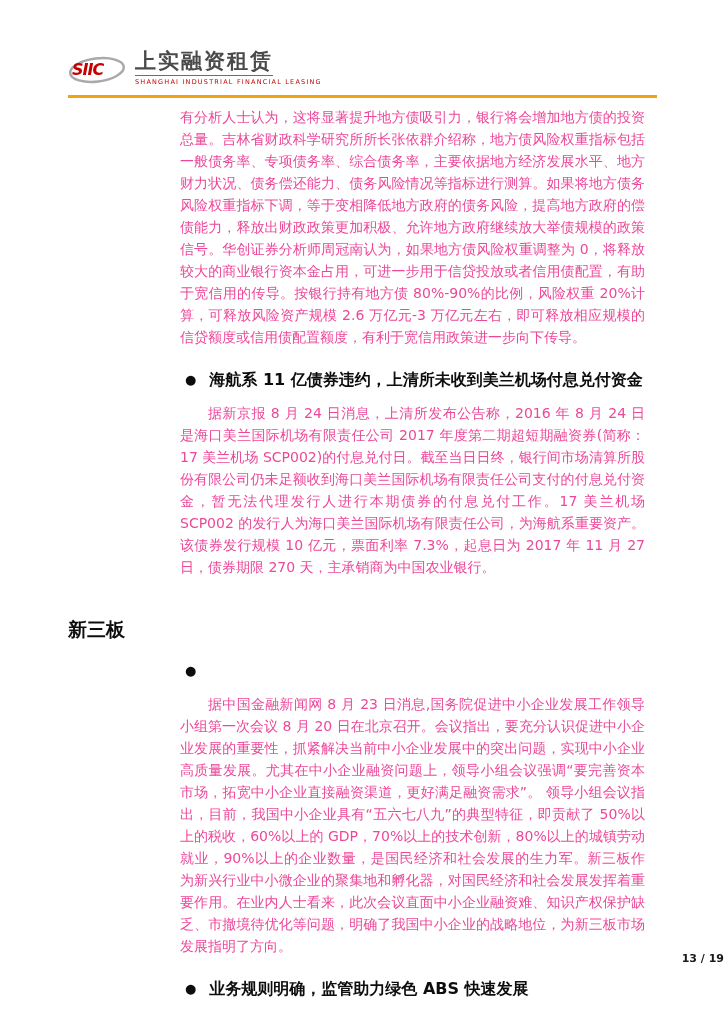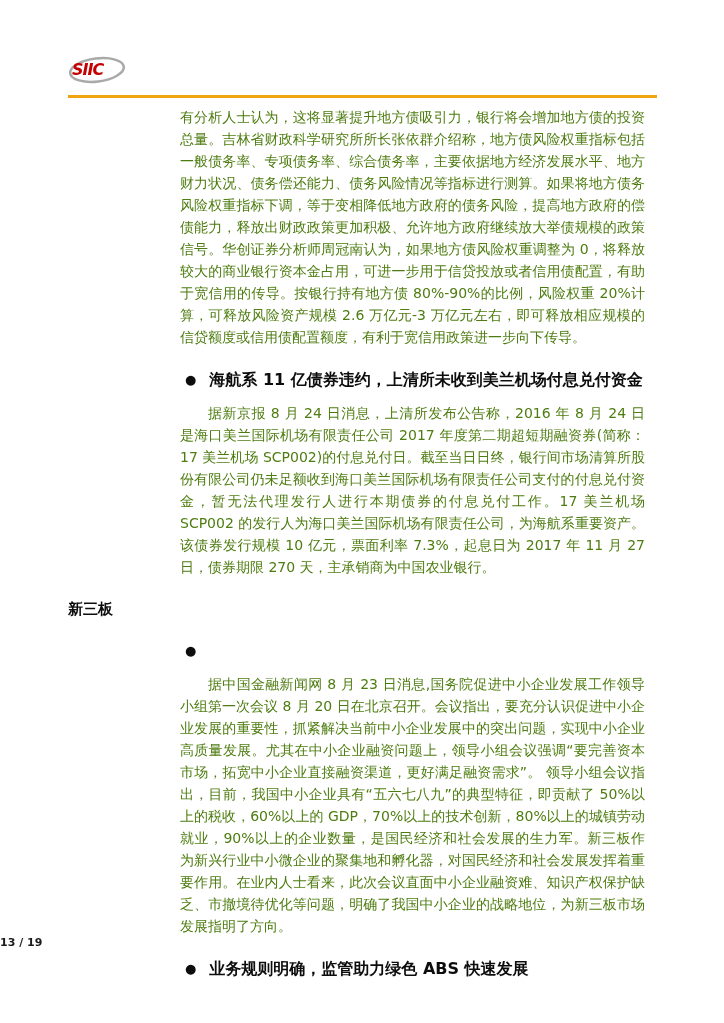--- a/index.html
+++ b/index.html
@@ -73,68 +73,72 @@
   }
   
   .content {
     padding: 8px 67px 0 68px;
   }
   .body-para {
     margin: 0 12px 0 112px;
     font-size: 14px;
     line-height: 22px;
     text-align: justify;
-    color: #4d7c0f;
+    color: #ec4899;
   }
   .body-para.first-indent { text-indent: 2em; }
   .bullet-heading {
     margin: 20px 0 9px 117px;
     font-size: 16px;
     font-weight: bold;
     color: #0d0d0d;
     display: flex;
     align-items: baseline;
     gap: 13px;
     line-height: 24px;
   }
   .bullet-glyph {
     font-size: 13px;
     flex: 0 0 auto;
     transform: translateY(-1px);
   }
   .section-label {
-    margin: 20px 0 0 0;
-    font-size: 15px;
+    margin: 40px 0 0 0;
+    font-size: 19px;
     font-weight: bold;
     color: #0d0d0d;
     line-height: 22px;
   }
   
   .page-footer {
     position: absolute;
     left: 0; right: 0;
-    bottom: 74px;
-    text-align: left;
+    bottom: 58px;
+    text-align: right;
     font-size: 11px;
     font-weight: bold;
     color: #1a1a1a;
   }
 </style>
 </head>
 <body>
 
 <div class="page">
 
   <div class="page-header">
     <div class="logo-row">
       <div class="siic-mark">
         <svg viewBox="0 0 58 32">
           <ellipse cx="29" cy="16" rx="27" ry="11.5" fill="none" stroke="#a9a9a9" stroke-width="2.5" transform="rotate(-7 29 16)"></ellipse>
         </svg>
         <span class="siic-text">SIIC</span>
+      </div>
+      <div class="logo-names">
+        <div class="company-name-cn">上实融资租赁</div>
+        <div class="company-name-en">SHANGHAI INDUSTRIAL FINANCIAL LEASING</div>
       </div>
     </div>
     <div class="accent-line"></div>
   </div>
 
   <div class="content">
 
     <p class="body-para">有分析人士认为，这将显著提升地方债吸引力，银行将会增加地方债的投资总量。吉林省财政科学研究所所长张依群介绍称，地方债风险权重指标包括一般债务率、专项债务率、综合债务率，主要依据地方经济发展水平、地方财力状况、债务偿还能力、债务风险情况等指标进行测算。如果将地方债务风险权重指标下调，等于变相降低地方政府的债务风险，提高地方政府的偿债能力，释放出财政政策更加积极、允许地方政府继续放大举债规模的政策信号。华创证券分析师周冠南认为，如果地方债风险权重调整为 0，将释放较大的商业银行资本金占用，可进一步用于信贷投放或者信用债配置，有助于宽信用的传导。按银行持有地方债 80%-90%的比例，风险权重 20%计算，可释放风险资产规模 2.6 万亿元-3 万亿元左右，即可释放相应规模的信贷额度或信用债配置额度，有利于宽信用政策进一步向下传导。</p>
 
     <div class="bullet-heading">

